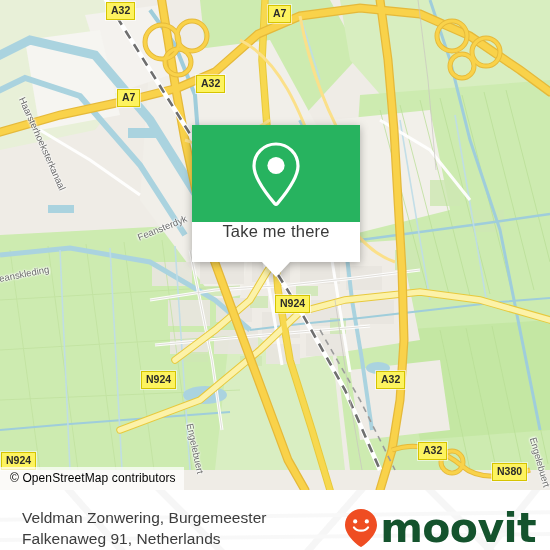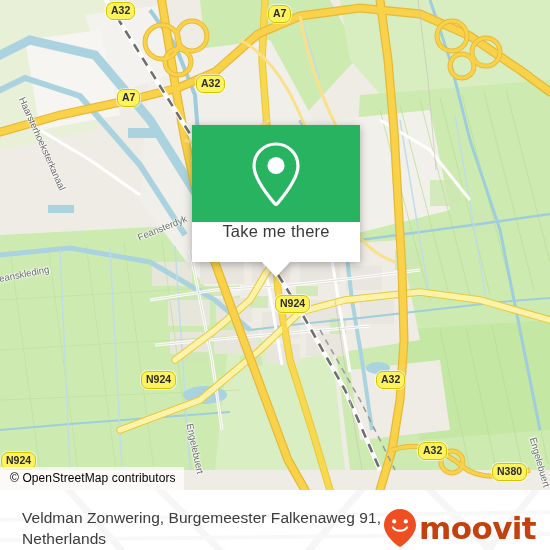--- a/index.html
+++ b/index.html
@@ -13,21 +13,21 @@
   
   .map{
     position:absolute;left:0;top:0;width:550px;height:490px;
     overflow:hidden;background:#eceae4;
   }
   .map-bg{position:absolute;left:0;top:0;width:550px;height:490px;}
 
   
   .shield{
     position:absolute;background:#fdf35f;border:1.5px solid #d6c400;
-    border-radius:7px;color:#2b2b2b;font-size:10.5px;font-weight:bold;
+    border-radius:0;color:#2b2b2b;font-size:10.5px;font-weight:bold;
     line-height:13px;padding:1px 4px 1.5px 4px;white-space:nowrap;
     font-family:"Liberation Sans","DejaVu Sans",sans-serif;
     box-shadow:0 0 0 1px rgba(255,255,255,.55);
   }
   
   .slabel{
     position:absolute;color:#6b6b6b;font-size:9.5px;white-space:nowrap;
     text-shadow:0 0 2px #fff,0 0 3px #fff,1px 0 2px #fff,-1px 0 2px #fff;
     font-family:"Liberation Sans","DejaVu Sans",sans-serif;
   }
@@ -72,21 +72,21 @@
     position:absolute;left:0;top:0;width:550px;height:76px;
     display:flex;align-items:center;justify-content:space-between;
     padding:0 14px 0 22px;box-sizing:border-box;
   }
   .addr{
     color:#3c3c3c;font-size:15.5px;line-height:21px;max-width:390px;
     letter-spacing:.05px;
   }
   .logo{display:flex;align-items:center;gap:2px;}
   .logo-word{
-    color:#c2410c;font-size:31px;line-height:31px;font-weight:bold;
+    color:#14532d;font-size:41px;line-height:31px;font-weight:bold;
     letter-spacing:-.6px;font-family:"DejaVu Sans","Liberation Sans",sans-serif;
   }
 </style>
 </head>
 <body>
 
 <div class="app">
 
   <div class="map">
 

